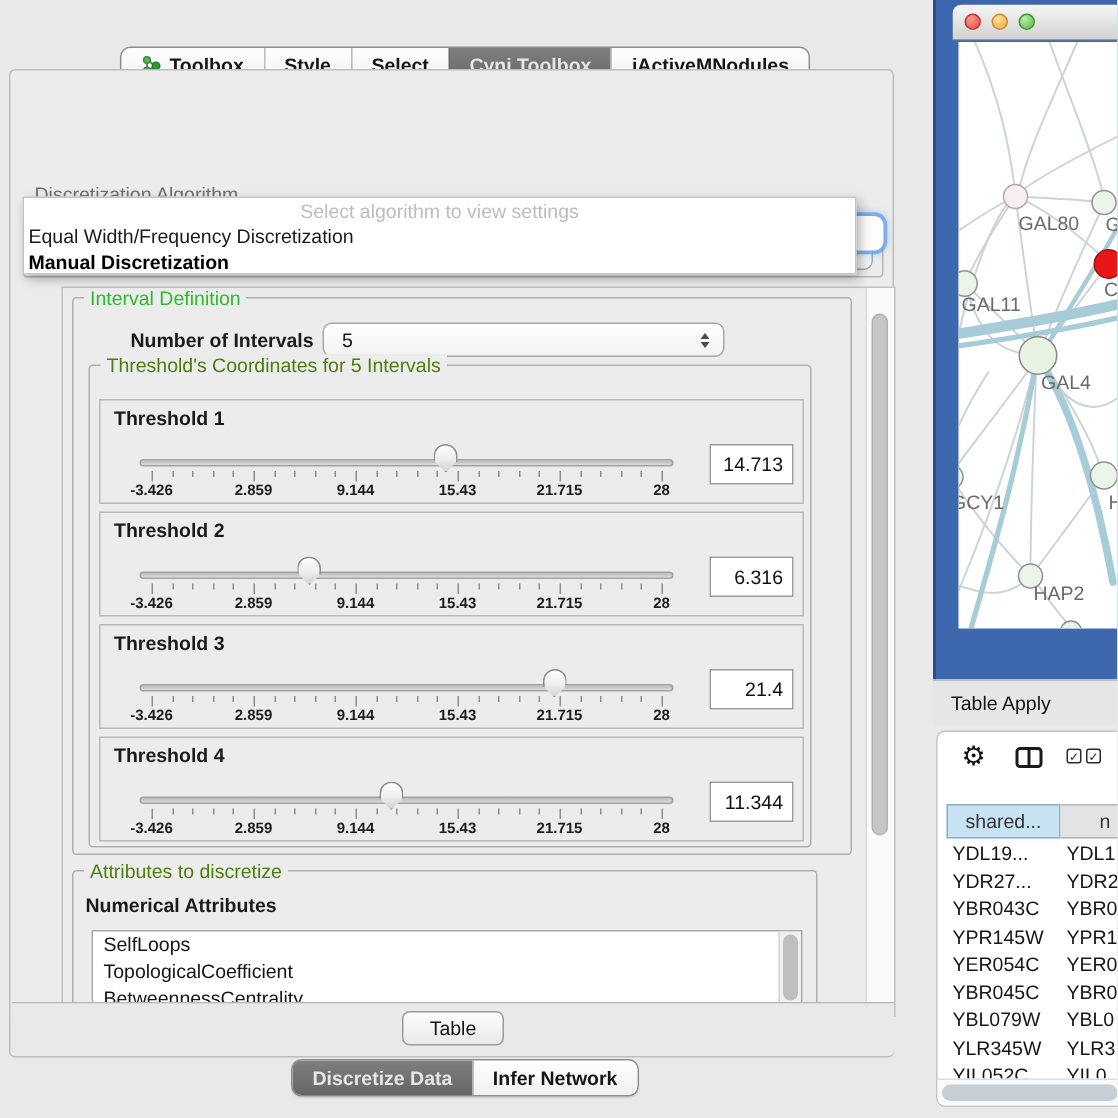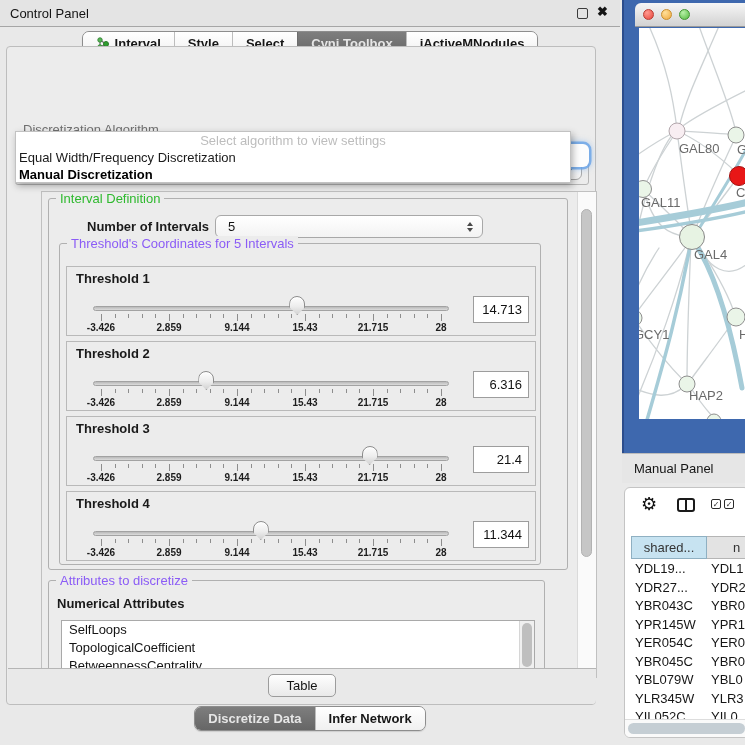--- a/index.html
+++ b/index.html
@@ -42,21 +42,21 @@
   .stepper{display:flex;flex-direction:column;gap:2px;margin-right:9px;}
   .stepper i{display:block;width:0;height:0;border-left:3.5px solid transparent;border-right:3.5px solid transparent;}
   .stepper .up{border-bottom:4.5px solid #4a4a4a;}
   .stepper .dn{border-top:4.5px solid #4a4a4a;}
 
   
   .scrollpane{position:absolute;left:40px;top:144px;width:556px;height:487px;border:1px solid #c0c0c0;overflow:hidden;background:#ececec;}
   .vsb{position:absolute;right:0;top:0;width:19px;height:100%;background:#fafafa;border-left:1px solid #dadada;}
   .vsb .thumb{position:absolute;left:3px;width:11px;border-radius:6px;background:#c6c6c6;border:1px solid #b2b2b2;}
 
-  .t-green{color:#2eb92e;} .t-blue{color:#8b5cf6;} .t-gray{color:#3d3d3d;}
+  .t-green{color:#2eb92e;} .t-blue{color:#4d7c0f;} .t-gray{color:#3d3d3d;}
 
   
   .thr-panel{position:absolute;left:6px;width:470px;height:70px;border:1px solid #b9b9b9;background:#ececec;}
   .thr-label{position:absolute;left:9px;top:4px;font-weight:700;font-size:13px;}
   .sl-track{position:absolute;left:26px;top:39px;width:356px;height:5px;border-radius:3px;background:linear-gradient(#b9b9b9,#dcdcdc);border:1px solid #a2a2a2;}
   .sl-handle{position:absolute;top:29px;width:16px;height:19px;background:linear-gradient(180deg,#fefefe 0%,#ededed 55%,#d3d3d3 100%);border:1px solid #8c8c8c;border-radius:8px 8px 0 0;clip-path:polygon(0 0,100% 0,100% 58%,50% 100%,0 58%);box-shadow:inset 0 1px 0 #fff;}
   .sl-ticks span{position:absolute;top:47px;width:1px;background:#8d8d8d;height:4px;}
   .sl-ticks span.major{height:7px;}
   .sl-labels span{position:absolute;top:55px;width:64px;margin-left:-32px;text-align:center;font-size:10px;font-weight:700;color:#1d1d1d;}
   .thr-value{position:absolute;left:406px;top:29px;width:56px;height:27px;border:1px solid #9d9d9d;background:#fff;font-size:13px;text-align:right;padding-right:6px;color:#111;}
@@ -97,38 +97,33 @@
   .tp-hsb{position:absolute;left:0;top:231px;width:100%;height:18px;background:#fafafa;border-top:1px solid #ddd;}
   .tp-hsb .thumb{position:absolute;left:3px;top:3px;width:117px;height:11px;border-radius:6px;background:#c5ced4;}
 
   .net-tab-ico{display:inline-block;width:14px;height:15px;}
 </style>
 </head>
 <body>
 
 <div id="stage">
 
-  <div class="cp-titlebar">
-    <span class="cp-title">Control Panel</span>
-    <span class="float-ico"></span>
-    <span class="close-ico">✖</span>
-  </div>
 
   <div class="tabrow top">
     <div class="seg">
       <div class="tab">
         <span class="net-tab-ico">
           <svg width="14" height="15" viewBox="0 0 14 15">
               <path d="M4 4 L4 11 M4 4 L10 8 M4 11 L10 8" stroke="#6b6b6b" stroke-width="1.2" fill="none"></path>
               <circle cx="4" cy="4" r="2.2" fill="#57b657" stroke="#3a8a3a"></circle>
               <circle cx="4" cy="11" r="2.2" fill="#57b657" stroke="#3a8a3a"></circle>
               <circle cx="10" cy="8" r="2.5" fill="#2f9e2f" stroke="#2a7a2a"></circle>
             </svg>
         </span>
-        <span>Interval</span>
+        <span>Toolbox</span>
       </div>
       <div class="tab">
           <span>Style</span>
         </div>
       <div class="tab">
           <span>Select</span>
         </div>
       <div class="tab sel">
           <span>Cyni Toolbox</span>
         </div>
@@ -437,21 +432,21 @@
           <text x="2" y="179" fill="#6a6a6a" font-size="13">GAL11</text>
           <text x="55" y="231" fill="#6a6a6a" font-size="13">GAL4</text>
           <text x="-5" y="311" fill="#6a6a6a" font-size="13">GCY1</text>
           <text x="100" y="311" fill="#6a6a6a" font-size="13">H</text>
           <text x="50" y="372" fill="#6a6a6a" font-size="13">HAP2</text>
         </svg>
     </div>
   </div>
 
   <div class="tp-bar">
-    <span class="tp-title">Manual Panel</span>
+    <span class="tp-title">Table Apply</span>
   </div>
 
   <div class="tp-card">
     <span class="gear">⚙</span>
     <span class="split-ico"></span>
     <span class="chk" style="left:86px;">✓</span>
     <span class="chk" style="left:99px;">✓</span>
 
     <div class="th-cell th-c1">shared...</div>
     <div class="th-cell th-c2">n</div>

